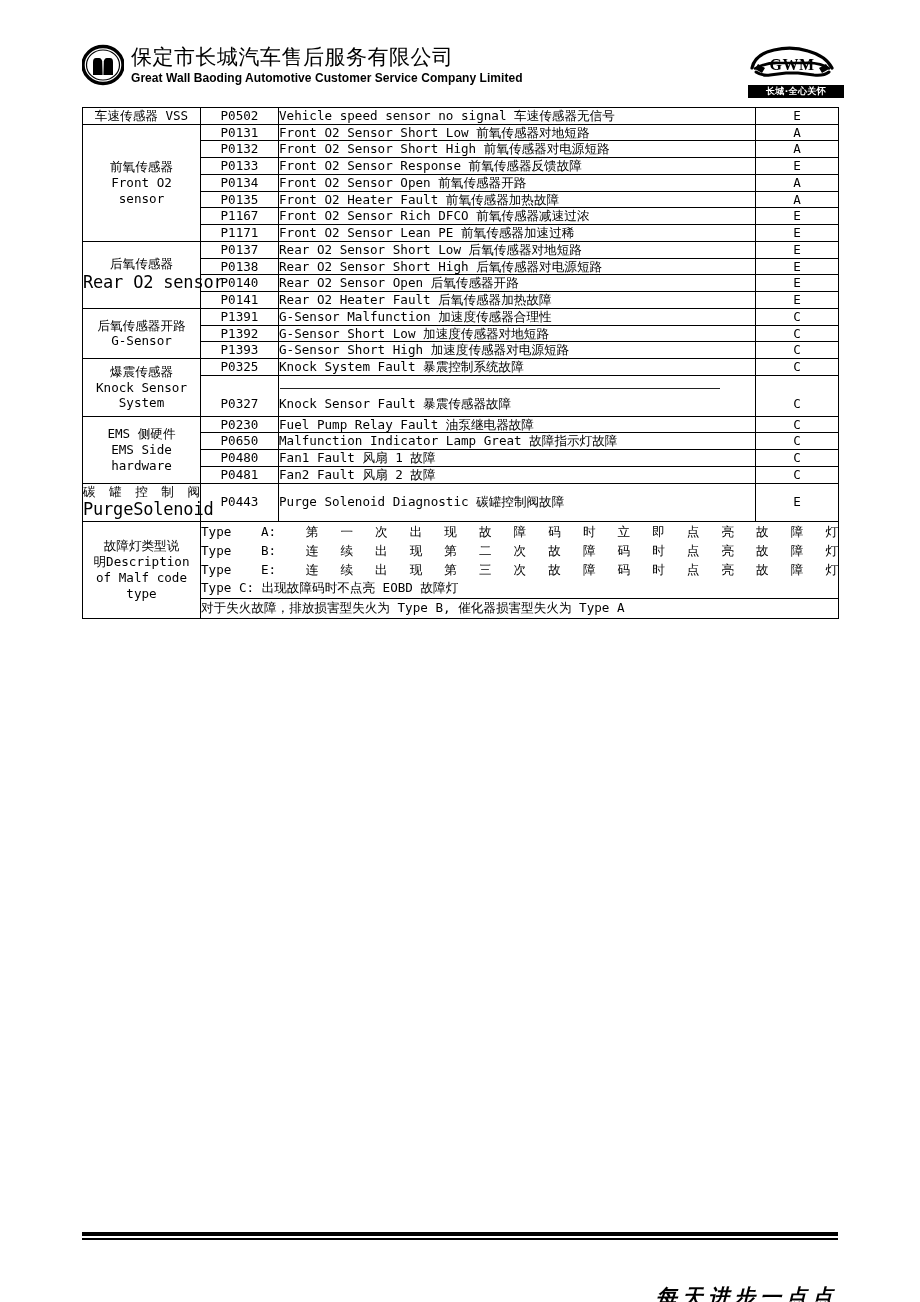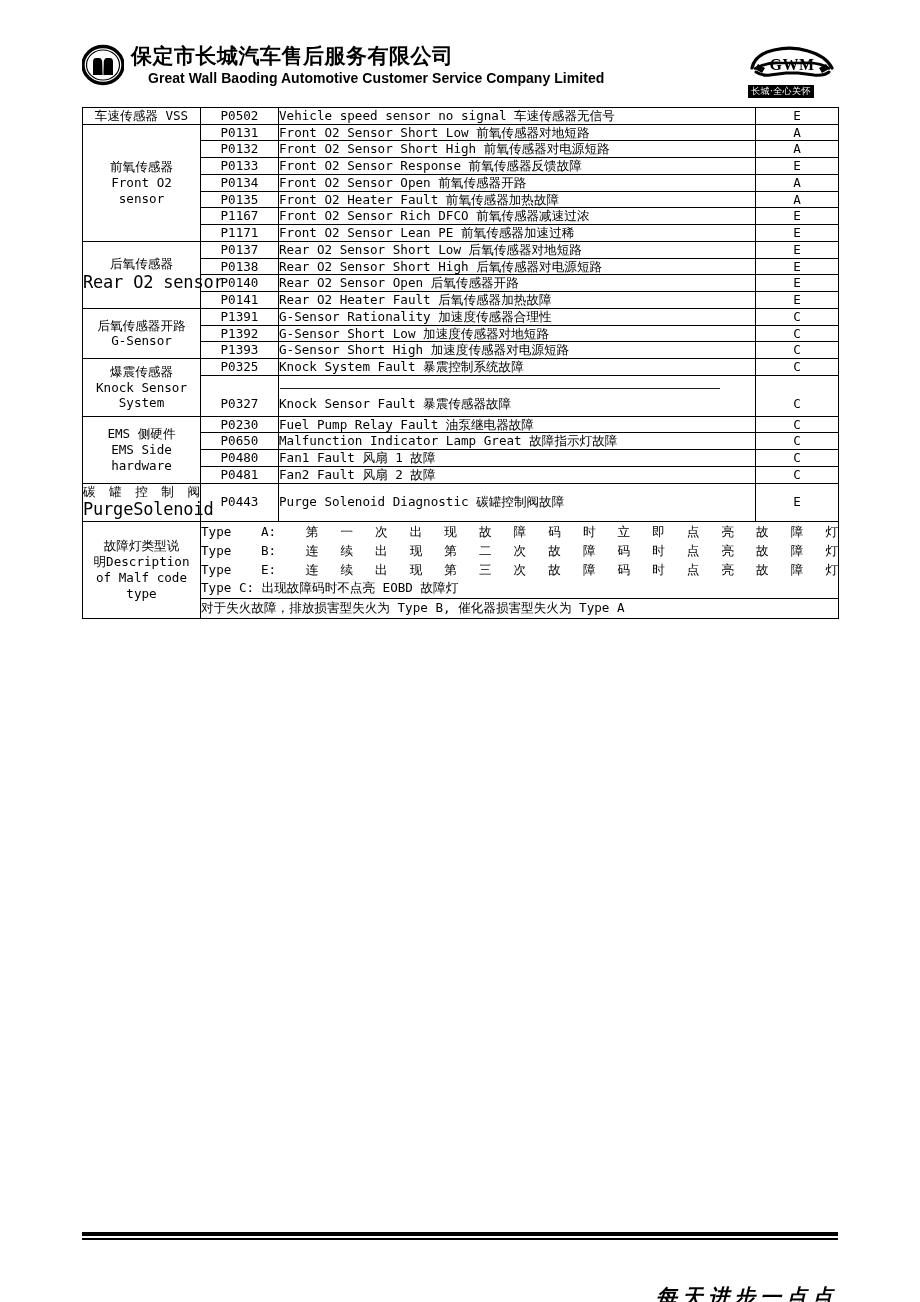--- a/index.html
+++ b/index.html
@@ -47,34 +47,33 @@
   }
   .brand-text {
     display: flex;
     flex-direction: column;
     justify-content: center;
     line-height: 1;
   }
   .brand-cn {
     font-family: "DejaVu Sans", "Liberation Sans", sans-serif;
     font-size: 21px;
-    font-weight: 700;
+    font-weight: 400;
     letter-spacing: 0.5px;
     color: #000;
     white-space: nowrap;
   }
   .brand-en {
     font-family: "Liberation Sans", "DejaVu Sans", sans-serif;
-    font-size: 14px;
+    font-size: 12px;
     font-weight: 700;
     letter-spacing: 0.05px;
     color: #000;
     margin-top: 4px;
     white-space: nowrap;
-    margin-left: 17px;
   }
   .brand-right {
     position: absolute;
     right: 0;
     top: -2px;
     width: 92px;
     height: 56px;
   }
   .gwm-word {
     position: absolute;
@@ -84,27 +83,27 @@
     text-align: center;
     font-family: "Liberation Serif", serif;
     font-size: 16px;
     font-weight: 700;
     letter-spacing: 0.5px;
   }
   .gwm-strip {
     position: absolute;
     left: 2px;
     bottom: 0;
-    width: 66px;
+    width: 96px;
     height: 13px;
     background: #000;
     color: #fff;
     font-family: "DejaVu Sans", sans-serif;
     font-size: 9px;
-    font-weight: 400;
+    font-weight: 700;
     line-height: 13px;
     text-align: center;
     letter-spacing: 0.4px;
     overflow: hidden;
   }
 
   
   .dtc-table {
     position: absolute;
     left: 82px;
@@ -356,21 +355,21 @@
         <td class="cell-desc blue">Rear O2 Heater Fault 后氧传感器加热故障</td>
         <td class="cell-type">E</td>
       </tr>
 
       <tr>
         <td class="cell-group blue" rowspan="3">
           <div>后氧传感器开路</div>
           <div>G-Sensor</div>
         </td>
         <td class="cell-code blue">P1391</td>
-        <td class="cell-desc blue">G-Sensor Rationality  加速度传感器合理性</td>
+        <td class="cell-desc blue">G-Sensor Malfunction  加速度传感器合理性</td>
         <td class="cell-type">C</td>
       </tr>
       <tr>
         <td class="cell-code blue">P1392</td>
         <td class="cell-desc blue">G-Sensor Short Low 加速度传感器对地短路</td>
         <td class="cell-type">C</td>
       </tr>
       <tr>
         <td class="cell-code blue">P1393</td>
         <td class="cell-desc blue">G-Sensor Short High 加速度传感器对电源短路</td>

